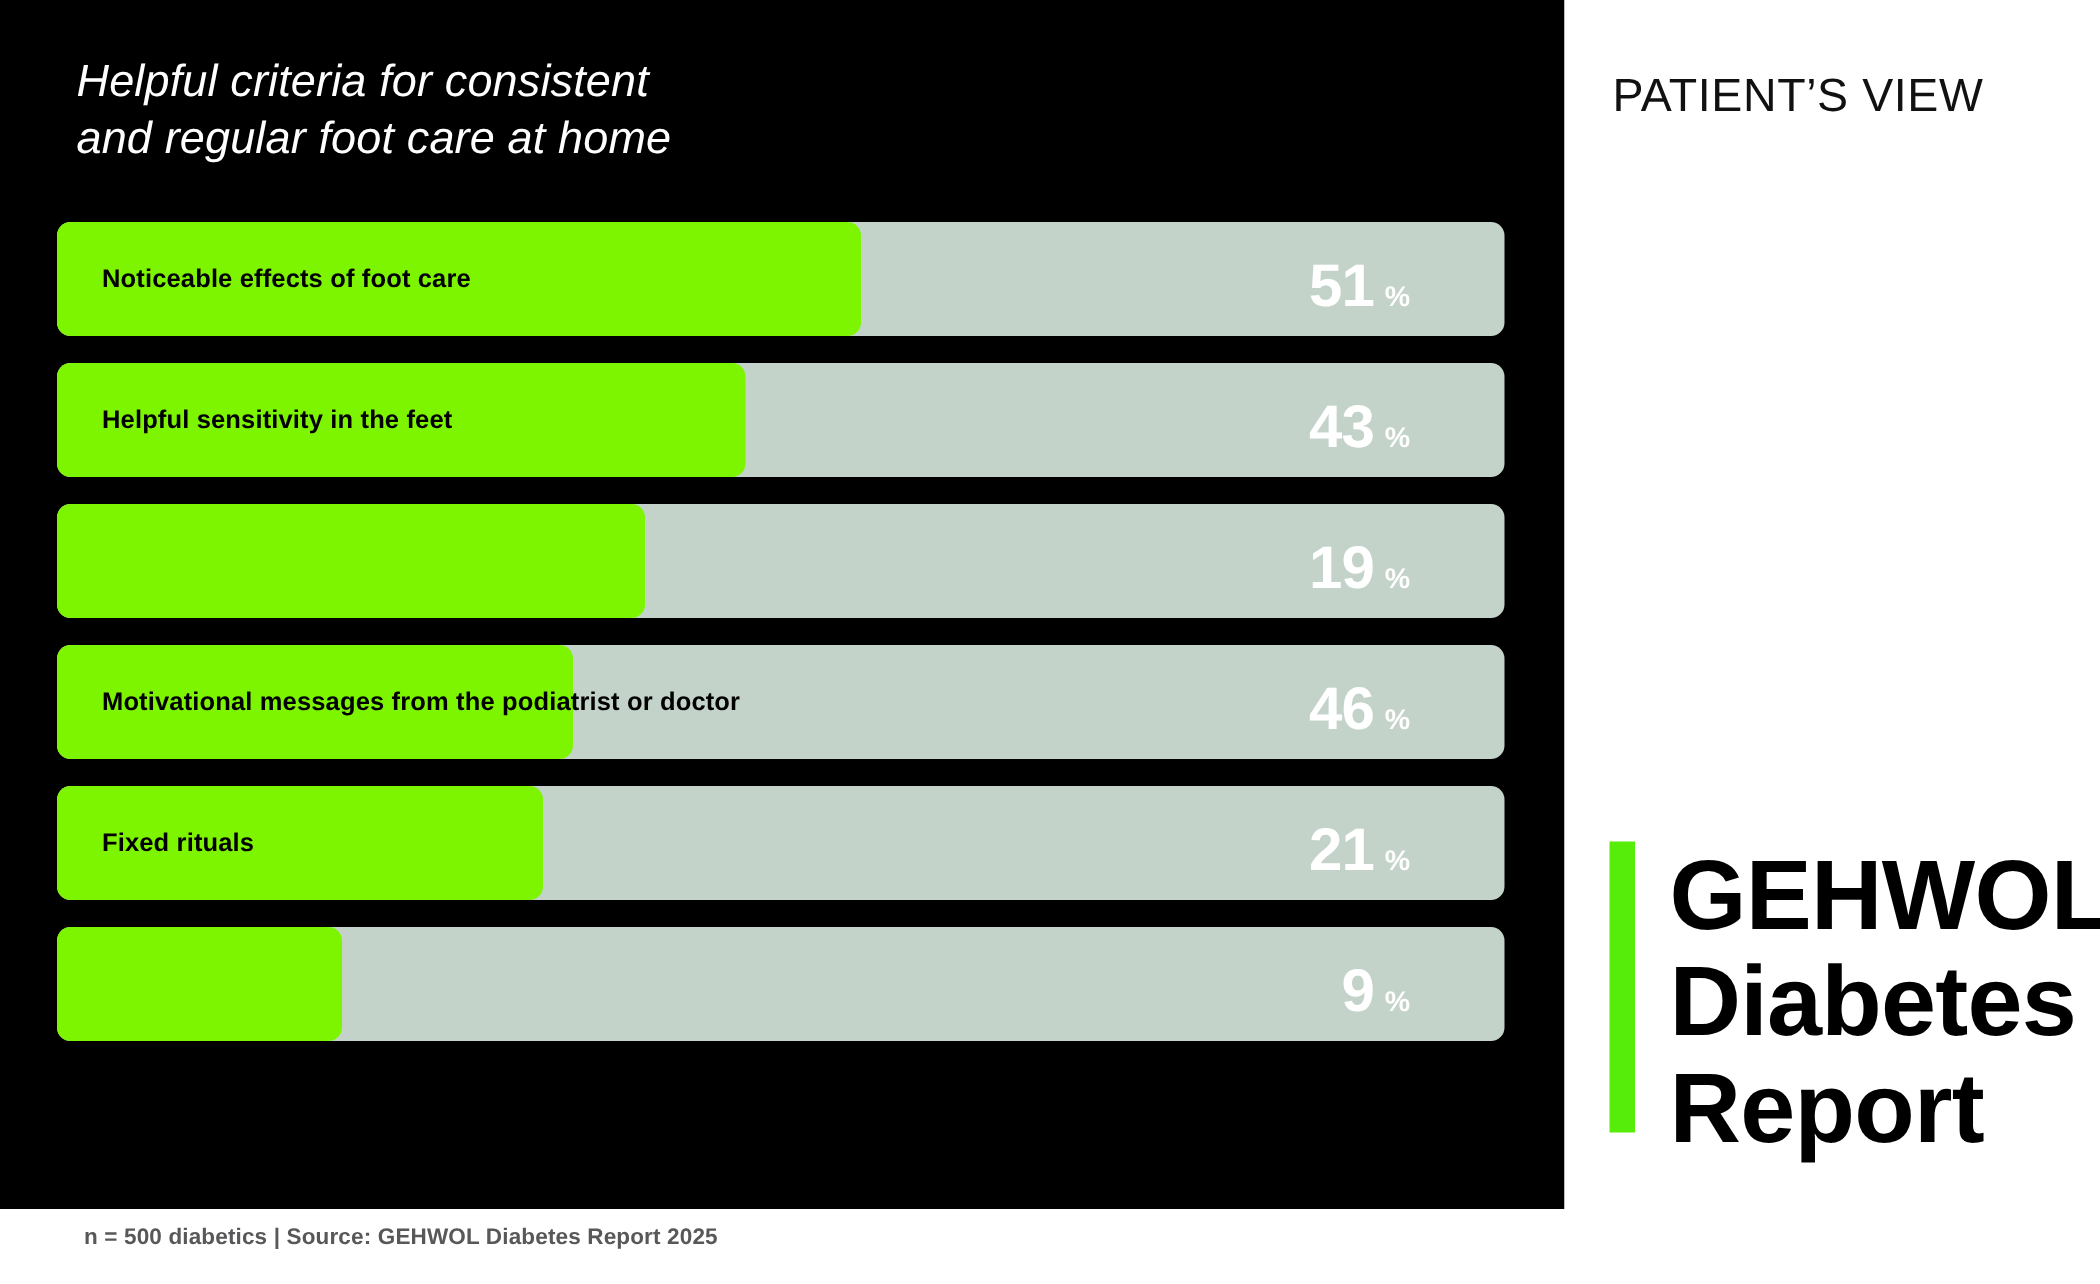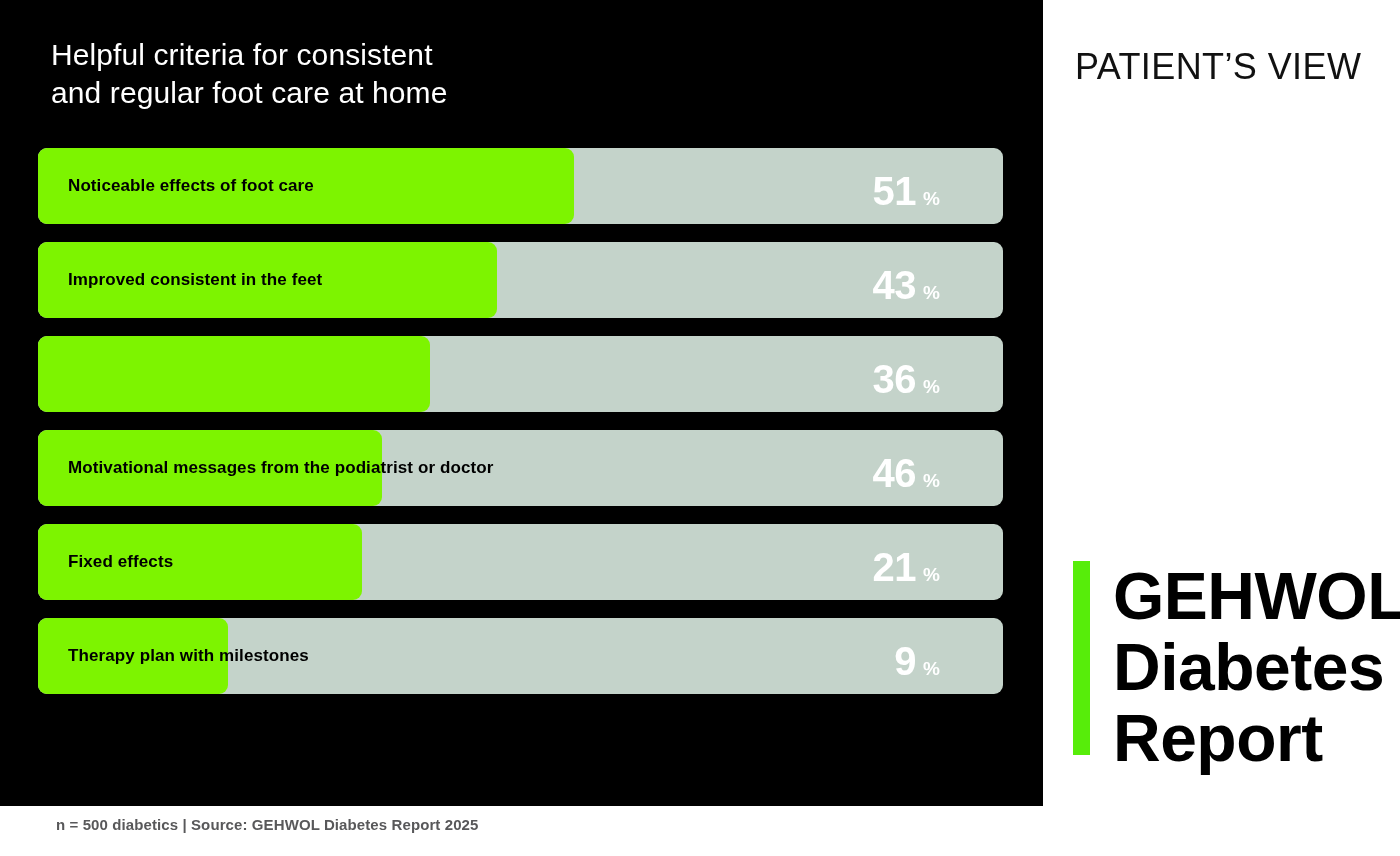--- a/index.html
+++ b/index.html
@@ -29,20 +29,21 @@
   #chart-title {
     position: absolute;
     left: 51px;
     top: 36px;
     color: #ffffff;
     font-size: 30px;
     font-weight: 400;
     line-height: 38px;
     letter-spacing: 0.1px;
     white-space: pre-line;
+    font-style: italic;
   }
 
   
   #bars {
     position: absolute;
     left: 38px;
     top: 148px;
     width: 965px;
   }
   .bar-row {
@@ -131,21 +132,21 @@
     top: 0;
     width: 357px;
     height: 856px;
     background: #ffffff;
   }
   #view-heading {
     position: absolute;
     left: 32px;
     top: 46px;
     color: #111111;
-    font-size: 36px;
+    font-size: 31px;
     font-weight: 400;
     letter-spacing: 0.4px;
     white-space: nowrap;
   }
   #brand-logo {
     position: absolute;
     left: 30px;
     top: 561px;
     display: flex;
     align-items: flex-start;
@@ -182,64 +183,63 @@
         <div class="bar-value">
           <div class="bar-value-wrap">
             <span class="bar-value-num">51</span>
             <span class="bar-value-pct">%</span>
           </div>
         </div>
       </div>
       <div class="bar-row">
         <div class="bar-track"></div>
         <div class="bar-fill" style="width: 458.8px;"></div>
-        <div class="bar-label">Improved consistent in the feet</div>
+        <div class="bar-label">Helpful sensitivity in the feet</div>
         <div class="bar-value">
           <div class="bar-value-wrap">
             <span class="bar-value-num">43</span>
             <span class="bar-value-pct">%</span>
           </div>
         </div>
       </div>
       <div class="bar-row">
         <div class="bar-track"></div>
         <div class="bar-fill" style="width: 391.6px;"></div>
         <div class="bar-value">
           <div class="bar-value-wrap">
-            <span class="bar-value-num">36</span>
+            <span class="bar-value-num">19</span>
             <span class="bar-value-pct">%</span>
           </div>
         </div>
       </div>
       <div class="bar-row">
         <div class="bar-track"></div>
         <div class="bar-fill" style="width: 343.6px;"></div>
         <div class="bar-label">Motivational messages from the podiatrist or doctor</div>
         <div class="bar-value">
           <div class="bar-value-wrap">
             <span class="bar-value-num">46</span>
             <span class="bar-value-pct">%</span>
           </div>
         </div>
       </div>
       <div class="bar-row">
         <div class="bar-track"></div>
         <div class="bar-fill" style="width: 324.4px;"></div>
-        <div class="bar-label">Fixed effects</div>
+        <div class="bar-label">Fixed rituals</div>
         <div class="bar-value">
           <div class="bar-value-wrap">
             <span class="bar-value-num">21</span>
             <span class="bar-value-pct">%</span>
           </div>
         </div>
       </div>
       <div class="bar-row">
         <div class="bar-track"></div>
         <div class="bar-fill" style="width: 190px;"></div>
-        <div class="bar-label">Therapy plan with milestones</div>
         <div class="bar-value">
           <div class="bar-value-wrap">
             <span class="bar-value-num">9</span>
             <span class="bar-value-pct">%</span>
           </div>
         </div>
       </div>
     </div>
 
 </div>

